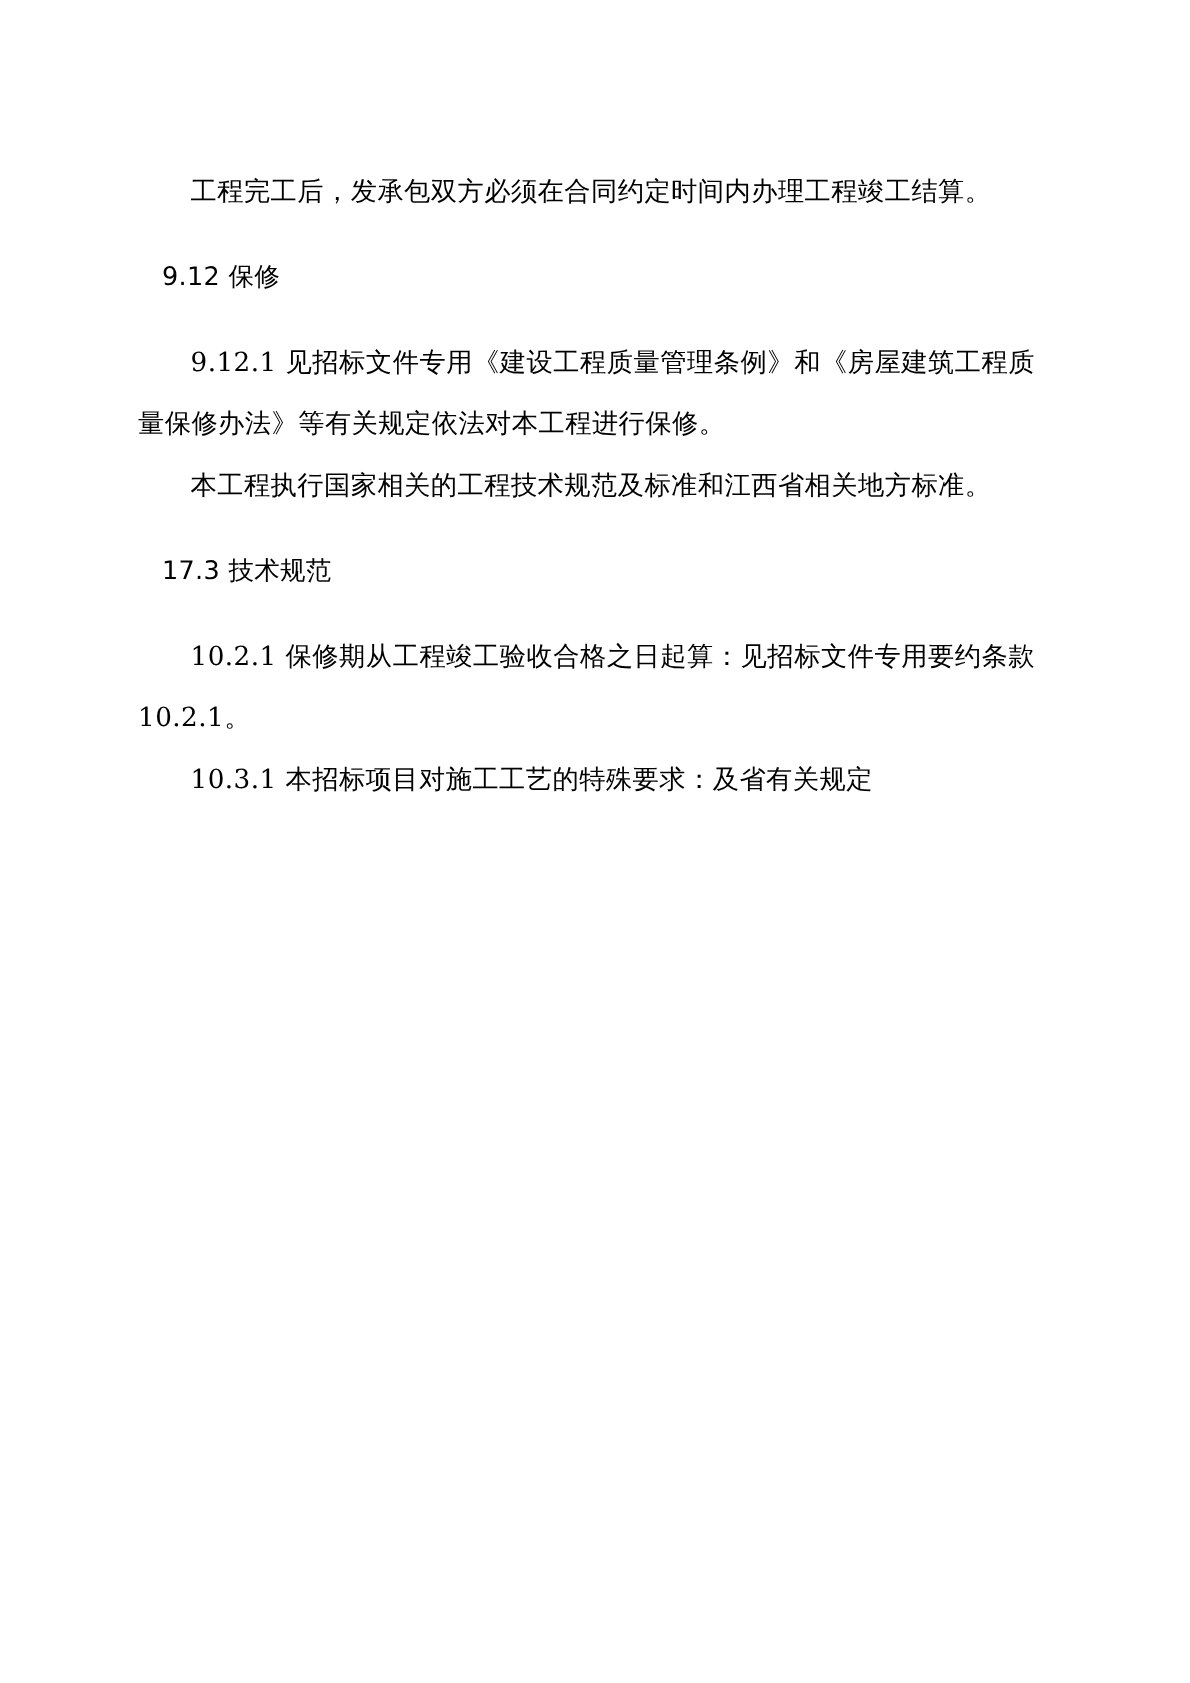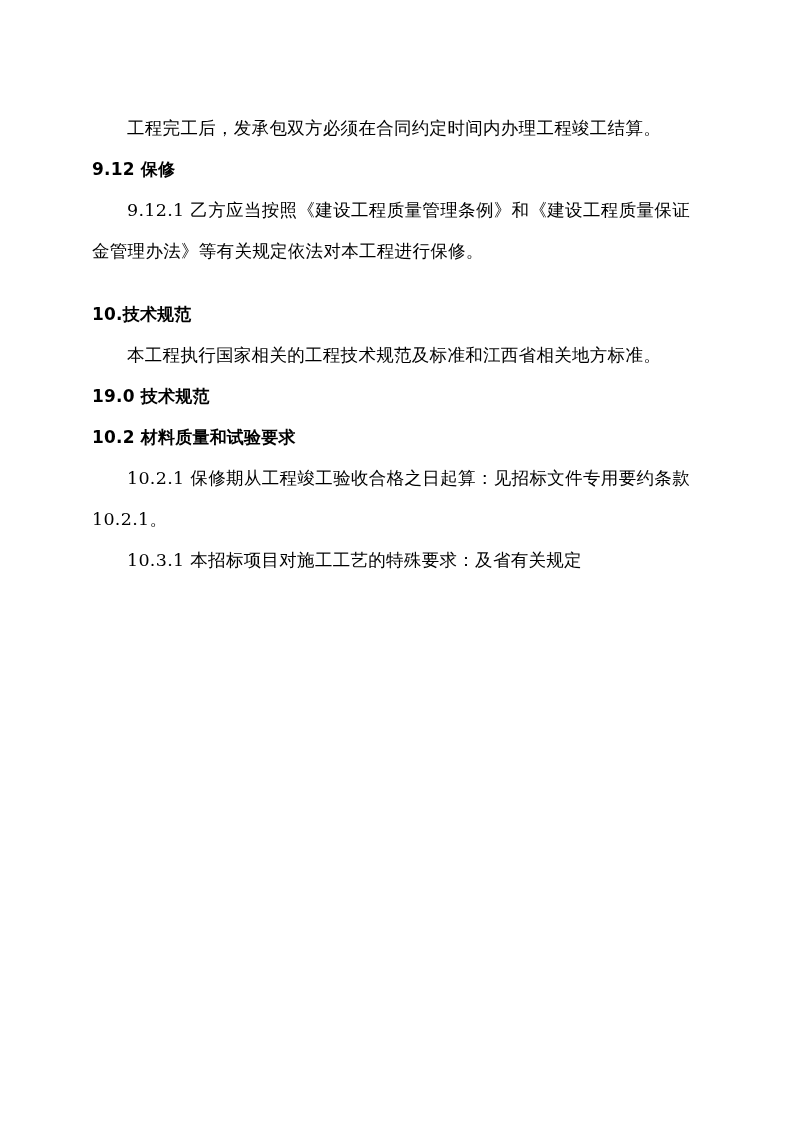--- a/index.html
+++ b/index.html
@@ -24,23 +24,23 @@
     font-size: 17.5px;
     line-height: 41px;
     text-align: justify;
     text-indent: 2em;
     margin: 0;
     letter-spacing: 0.3px;
   }
   .heading {
     font-family: "DejaVu Sans", "Liberation Sans", sans-serif;
     font-size: 17px;
-    font-weight: bold;
+    font-weight: normal;
     line-height: 41px;
-    margin: 0;
+    margin: 16px;
     text-indent: 0;
     letter-spacing: 0.2px;
   }
   .gap-before {
     margin-top: 22px;
   }
   .page-number {
     position: absolute;
     left: 0;
     right: 0;
@@ -53,32 +53,30 @@
 </style>
 </head>
 <body>
 
 <div class="page">
 
   <p class="body-text">工程完工后，发承包双方必须在合同约定时间内办理工程竣工结算。</p>
 
   <h3 class="heading">9.12 保修</h3>
 
-  <p class="body-text">9.12.1 乙方应当按照《建设工程质量管理条例》和《建设工程质量保证金管理办法》等有关规定依法对本工程进行保修。</p>
+  <p class="body-text">9.12.1 见招标文件专用《建设工程质量管理条例》和《房屋建筑工程质量保修办法》等有关规定依法对本工程进行保修。</p>
 
 
 
-  <h3 class="heading gap-before">10.技术规范</h3>
 
   <p class="body-text">本工程执行国家相关的工程技术规范及标准和江西省相关地方标准。</p>
 
-  <h3 class="heading">19.0 技术规范</h3>
+  <h3 class="heading">17.3 技术规范</h3>
 
 
-  <h3 class="heading">10.2 材料质量和试验要求</h3>
 
   <p class="body-text">10.2.1 保修期从工程竣工验收合格之日起算：见招标文件专用要约条款 10.2.1。</p>
 
 
   <p class="body-text">10.3.1 本招标项目对施工工艺的特殊要求：及省有关规定</p>
 
   <div class="page-number">69</div>
 
 </div>
 

